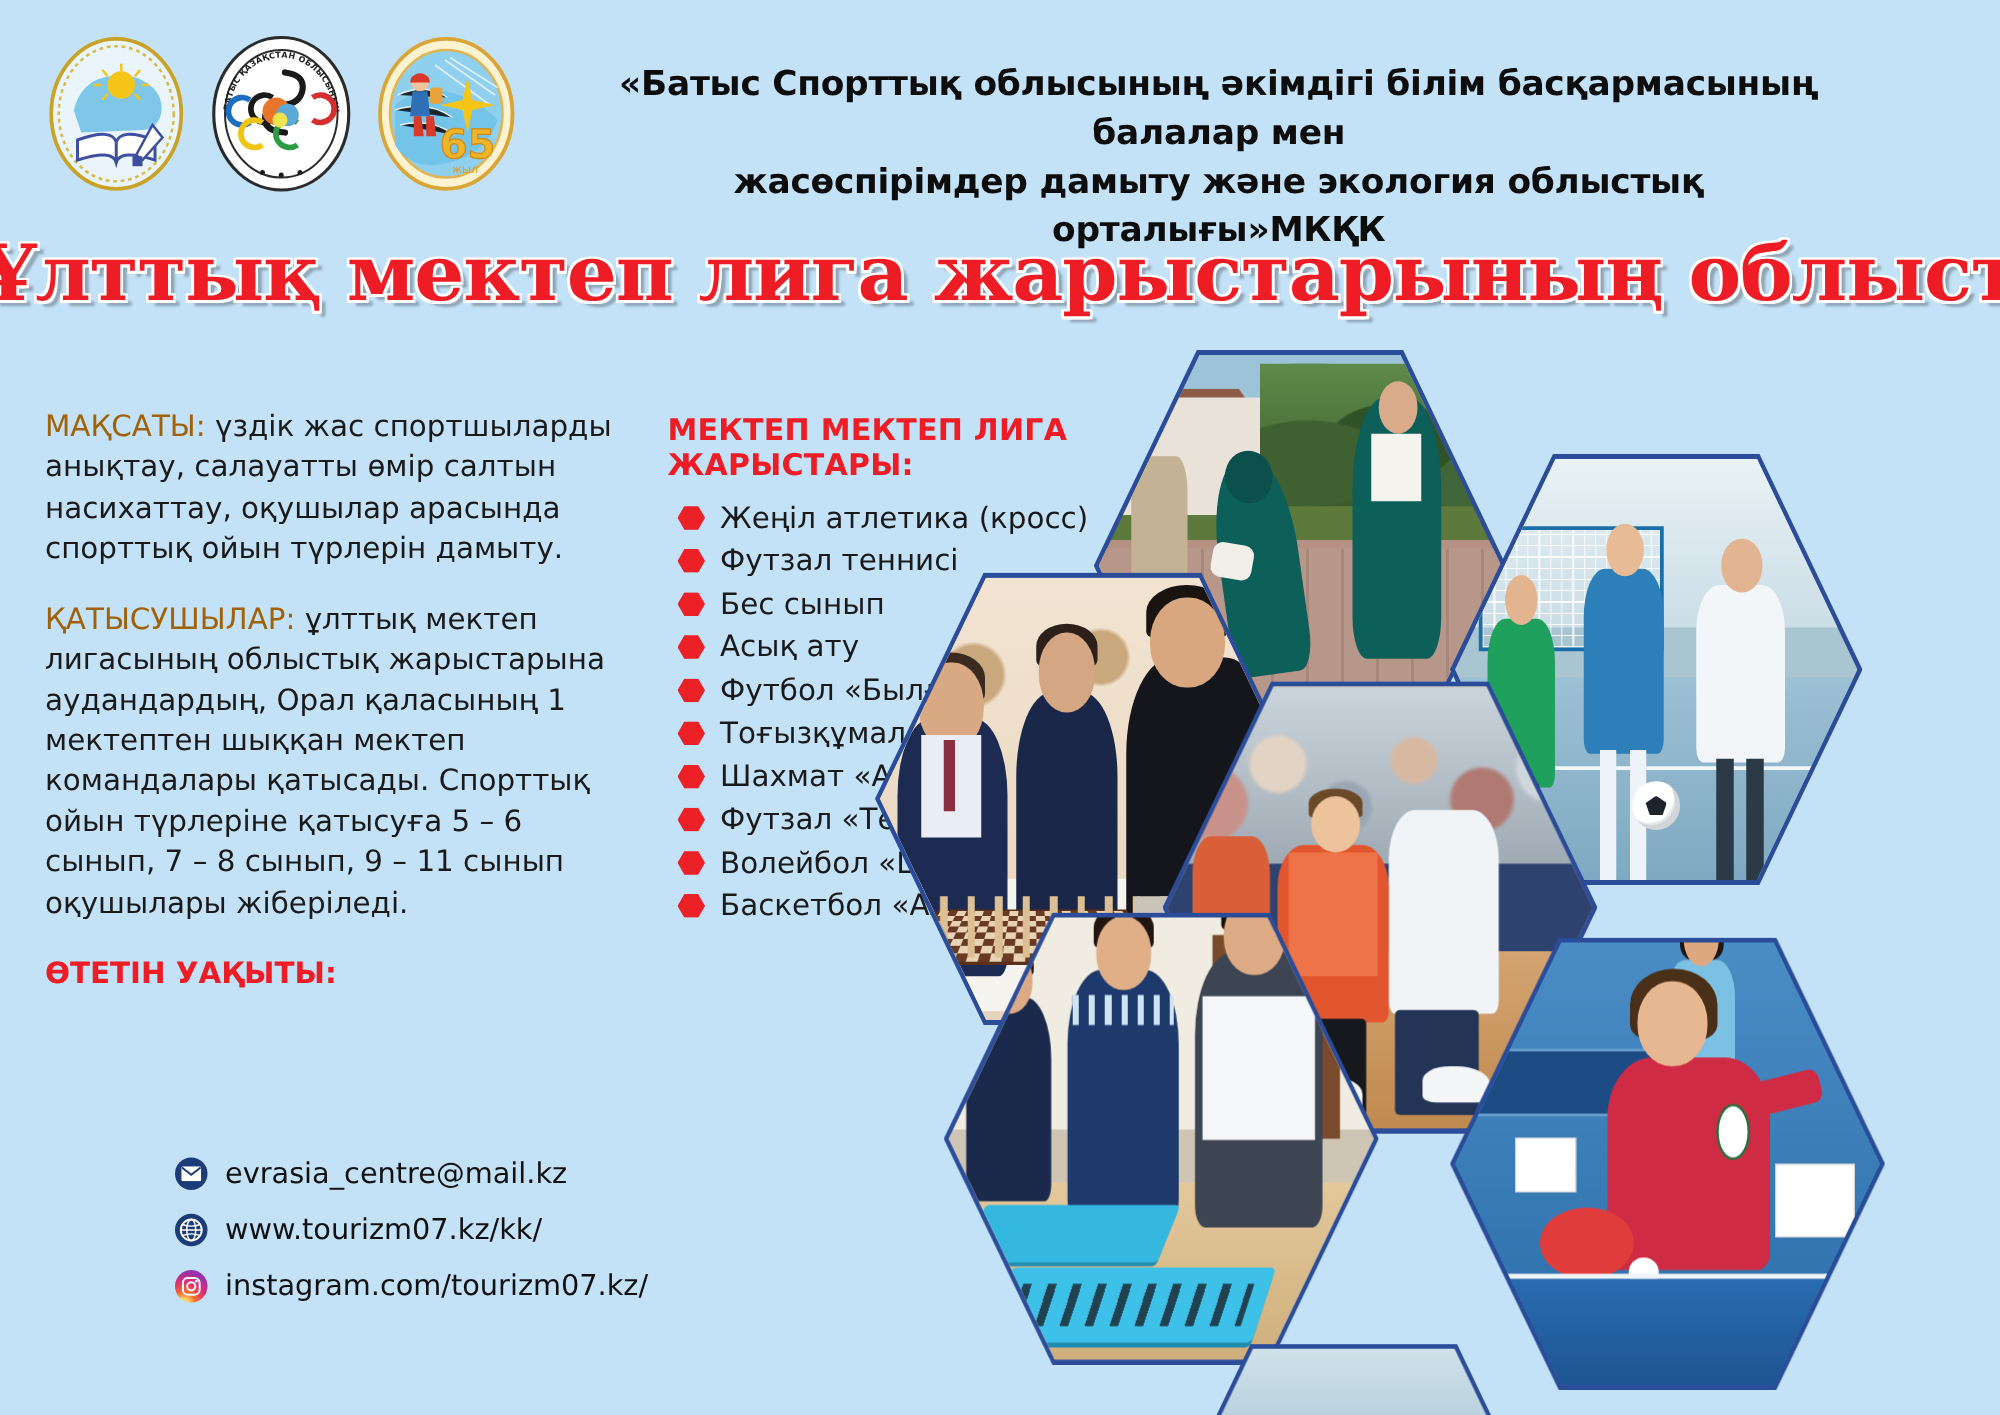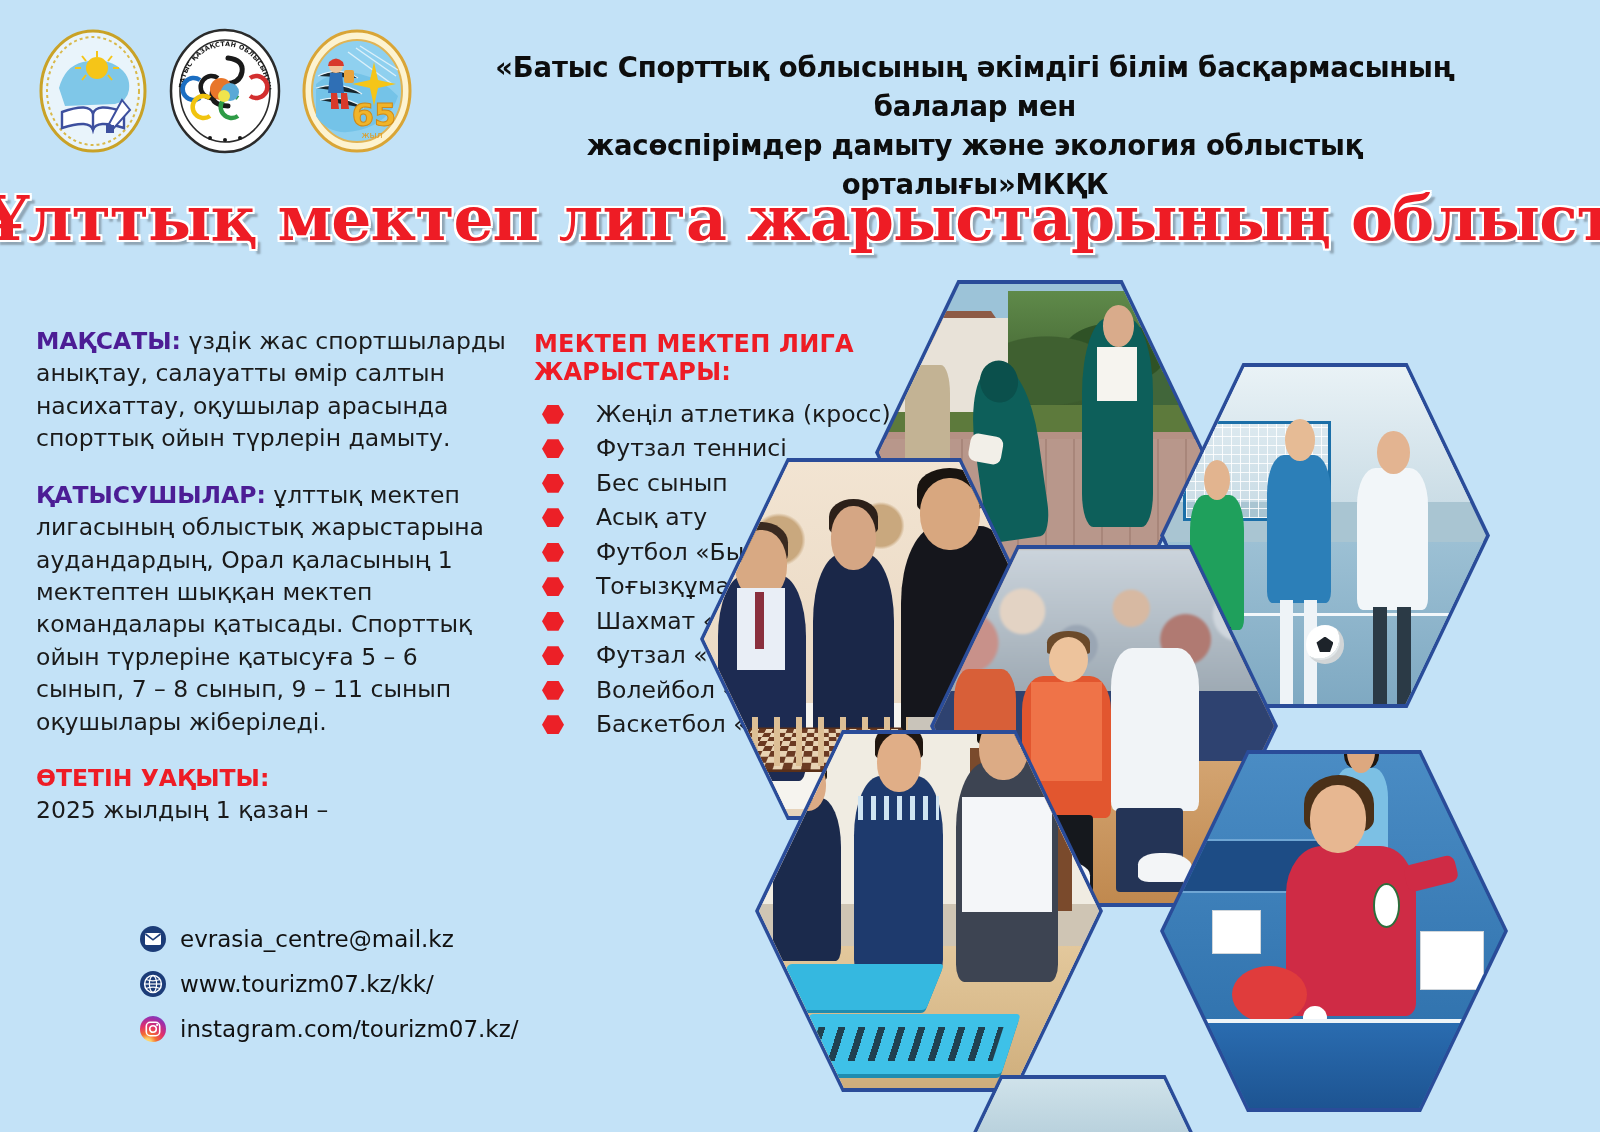--- a/index.html
+++ b/index.html
@@ -35,37 +35,37 @@
     transform:scaleX(1.02);
     text-shadow:
       -2px 0 0 #ffffff, 2px 0 0 #ffffff, 0 -2px 0 #ffffff, 0 2px 0 #ffffff,
       -2px -2px 0 #ffffff, 2px -2px 0 #ffffff, -2px 2px 0 #ffffff, 2px 2px 0 #ffffff,
       5px 5px 2px rgba(80,90,100,.45);
   }
 
   
   .left-col{position:absolute;left:36px;top:325px;width:470px;}
   .para{font-size:23.5px;line-height:1.38;color:#1a1a1a;margin-bottom:24px;}
-  .para .lead{color:#4c1d95;font-weight:bold;}
+  .para .lead{color:#a16207;font-weight:normal;}
   .para.times{margin-bottom:0;}
   .time-head{color:#ee1c25;font-weight:bold;font-size:23.5px;line-height:1.38;}
   .time-line{font-size:23.5px;line-height:1.38;color:#1a1a1a;}
 
   
   .contacts{position:absolute;left:140px;top:920px;}
   .contact-row{display:flex;align-items:center;gap:14px;height:38px;margin-bottom:7px;}
   .ci{width:26px;height:26px;flex:0 0 26px;border-radius:50%;
       display:flex;align-items:center;justify-content:center;position:relative;}
   .ci svg{display:block;}
   .contact-text{font-size:23px;color:#111;line-height:1;}
 
   
   .list-col{position:absolute;left:534px;top:330px;width:520px;}
   .list-head{color:#ee1c25;font-weight:bold;font-size:24px;margin-bottom:11px;letter-spacing:.2px;}
-  .sport-item{display:flex;align-items:center;gap:32px;height:34.5px;padding-left:8px;text-align:center;}
+  .sport-item{display:flex;align-items:center;gap:12px;height:34.5px;padding-left:8px;text-align:center;}
   .hexbullet{
     width:22px;height:19px;flex:0 0 22px;background:#ec2027;
     clip-path:polygon(25% 0%,75% 0%,100% 50%,75% 100%,25% 100%,0% 50%);
   }
   .sport-label{font-size:23.5px;color:#1a1a1a;line-height:1;}
 
   
   .collage{position:absolute;left:600px;top:275px;width:1000px;height:857px;}
   .hex{
     position:absolute;
@@ -325,21 +325,20 @@
 
   <div class="left-col">
     <div class="para">
       <span class="lead">МАҚСАТЫ:</span><span> үздік жас спортшыларды анықтау,  салауатты өмір салтын насихаттау, оқушылар арасында спорттық ойын түрлерін дамыту.</span>
     </div>
     <div class="para">
       <span class="lead">ҚАТЫСУШЫЛАР:</span><span> ұлттық мектеп лигасының облыстық жарыстарына аудандардың, Орал қаласының 1 мектептен шыққан мектеп командалары қатысады. Спорттық ойын түрлеріне қатысуға 5 – 6 сынып, 7 – 8 сынып, 9 – 11 сынып оқушылары жіберіледі.</span>
     </div>
     <div class="para times">
       <div class="time-head">ӨТЕТІН УАҚЫТЫ:</div>
-      <div class="time-line">2025 жылдың 1 қазан –</div>
     </div>
   </div>
 
   <div class="contacts">
 
     <div class="contact-row">
       <span class="ci" style="background:#1c3c78;">
         <svg width="16" height="12" viewBox="0 0 16 12">
           <rect x="0" y="0" width="16" height="12" rx="1.5" fill="#ffffff"></rect>
           <path d="M0.5 1 L8 6.8 L15.5 1" fill="none" stroke="#1c3c78" stroke-width="1.6"></path>

